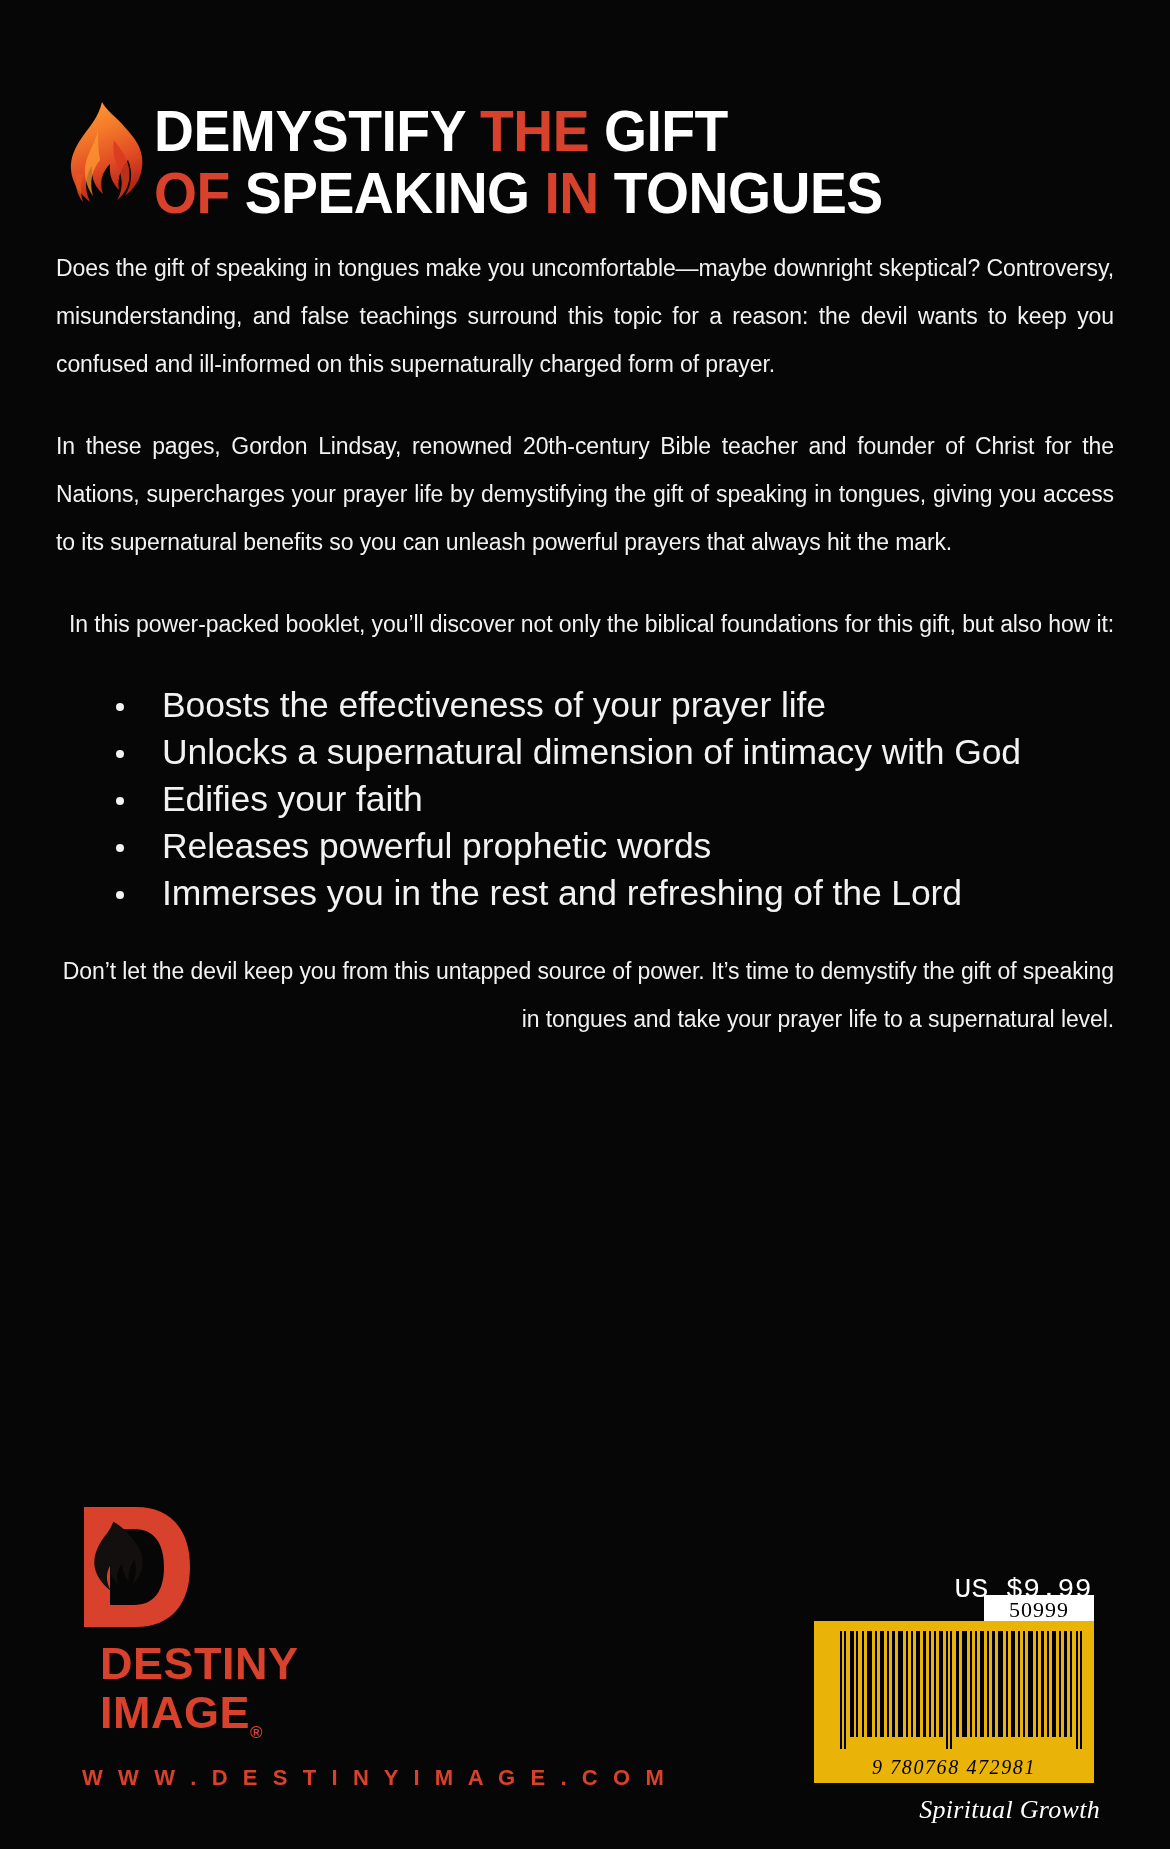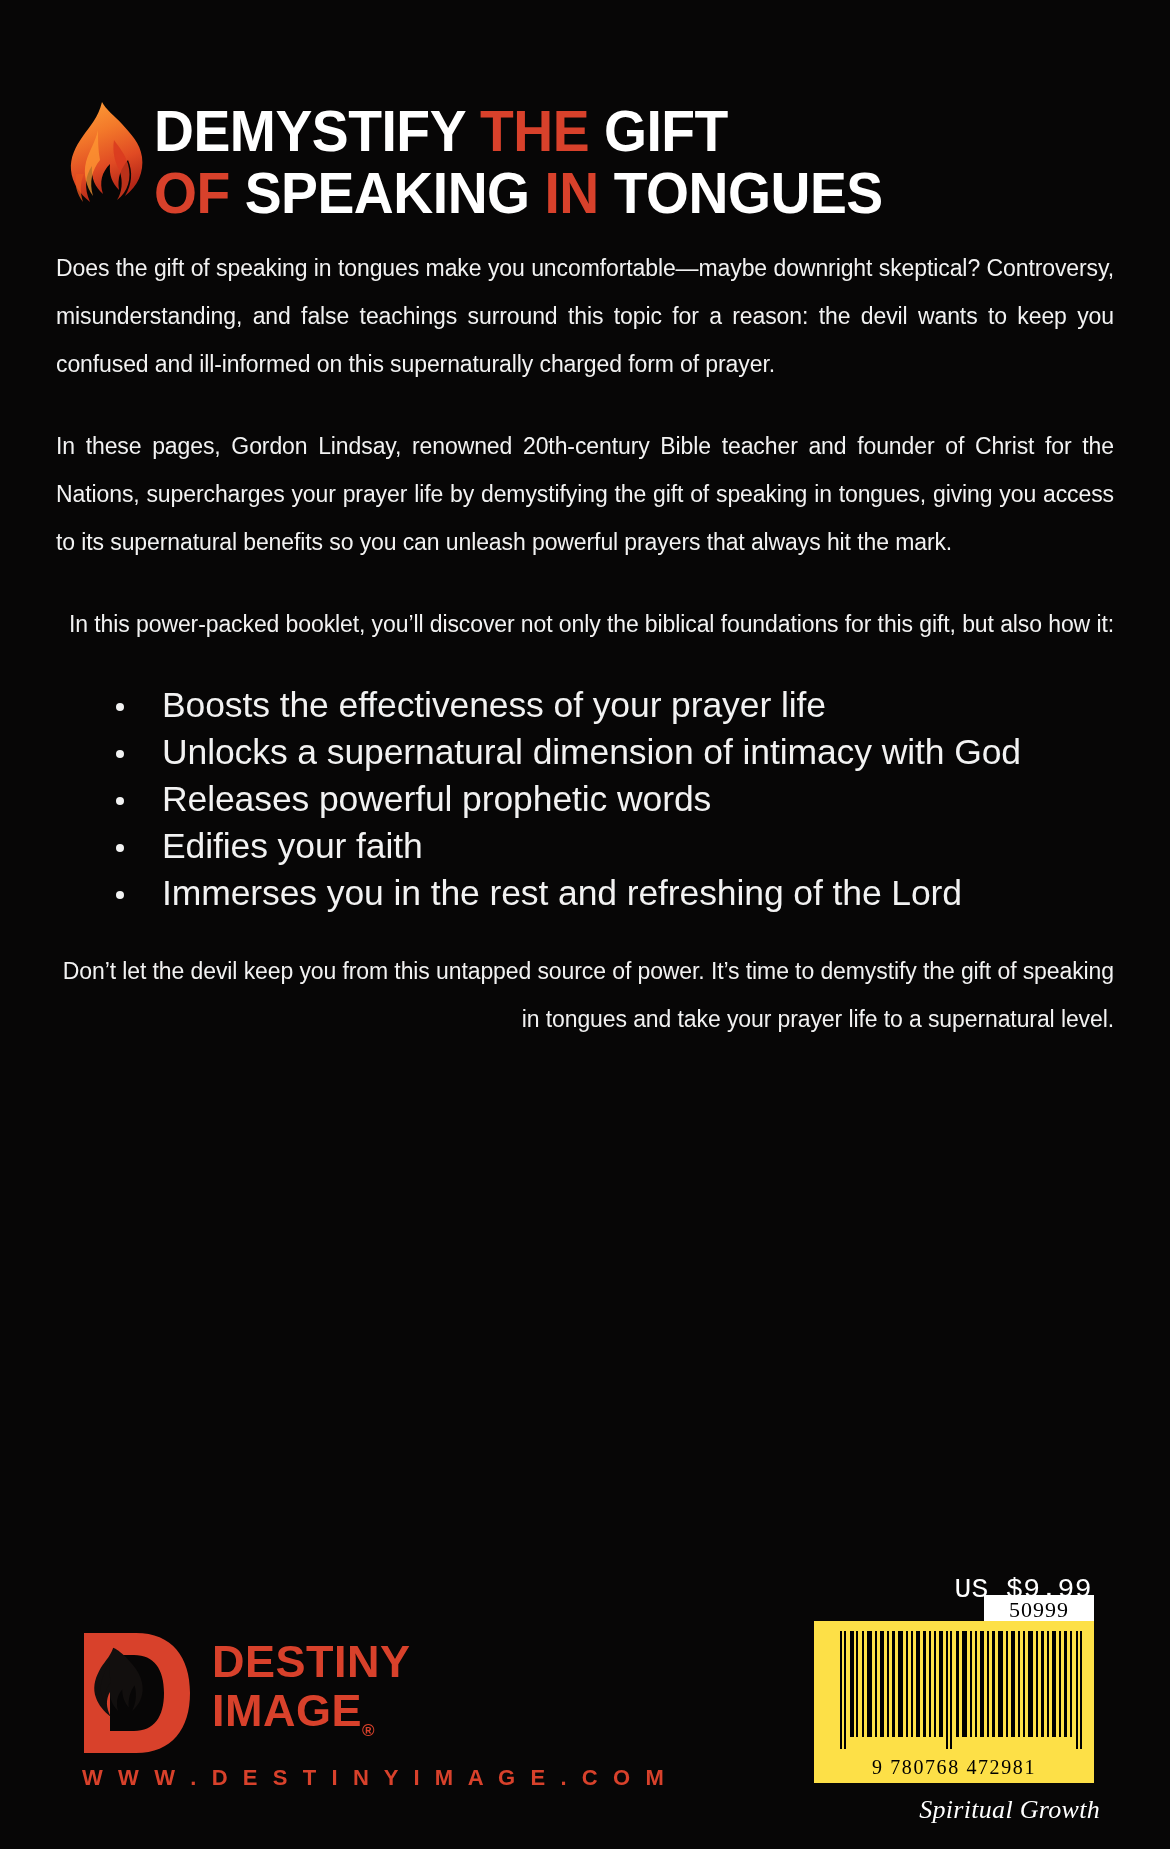--- a/index.html
+++ b/index.html
@@ -108,20 +108,21 @@
     bottom: 0;
     height: 330px;
   }
 
   .logo-wrap {
     position: absolute;
     left: 80px;
     bottom: 92px;
     display: flex;
     align-items: flex-start;
+    flex-direction: column;
   }
   .logo-d {
     width: 112px;
     height: 128px;
     position: relative;
     flex: 0 0 112px;
   }
   .logo-words {
     margin-left: 20px;
     padding-top: 8px;
@@ -161,23 +162,24 @@
     font-size: 28px;
     letter-spacing: 0.4px;
   }
 
   .barcode-box {
     position: absolute;
     right: 76px;
     bottom: 66px;
     width: 280px;
     height: 162px;
-    background: #fde047;
+    background: #eab308;
     box-sizing: border-box;
     padding: 0;
+    font-style: italic;
   }
   .addon {
     position: absolute;
     right: 76px;
     bottom: 196px;
     width: 110px;
     height: 58px;
     background: #ffffff;
     box-sizing: border-box;
     text-align: center;
@@ -256,22 +258,22 @@
   </div>
 
   <div class="body-copy">
     <p class="para">Does the gift of speaking in tongues make you uncomfortable—maybe downright skeptical? Controversy, misunderstanding, and false teachings surround this topic for a reason: the devil wants to keep you confused and ill-informed on this supernaturally charged form of prayer.</p>
     <p class="para">In these pages, Gordon Lindsay, renowned 20th-century Bible teacher and founder of Christ for the Nations, supercharges your prayer life by demystifying the gift of speaking in tongues, giving you access to its supernatural benefits so you can unleash powerful prayers that always hit the mark.</p>
     <p class="para noj">In this power-packed booklet, you’ll discover not only the biblical foundations for this gift, but also how it:</p>
 
     <ul class="bullets">
       <li><span class="dot"></span><span>Boosts the effectiveness of your prayer life</span></li>
       <li><span class="dot"></span><span>Unlocks a supernatural dimension of intimacy with God</span></li>
+      <li><span class="dot"></span><span>Edifies your faith</span></li>
       <li><span class="dot"></span><span>Releases powerful prophetic words</span></li>
-      <li><span class="dot"></span><span>Edifies your faith</span></li>
       <li><span class="dot"></span><span>Immerses you in the rest and refreshing of the Lord</span></li>
     </ul>
 
     <p class="para noj">Don’t let the devil keep you from this untapped source of power. It’s time to demystify the gift of speaking in tongues and take your prayer life to a supernatural level.</p>
   </div>
 
   <div class="footer">
 
     <div class="logo-wrap">
       <div class="logo-d">

